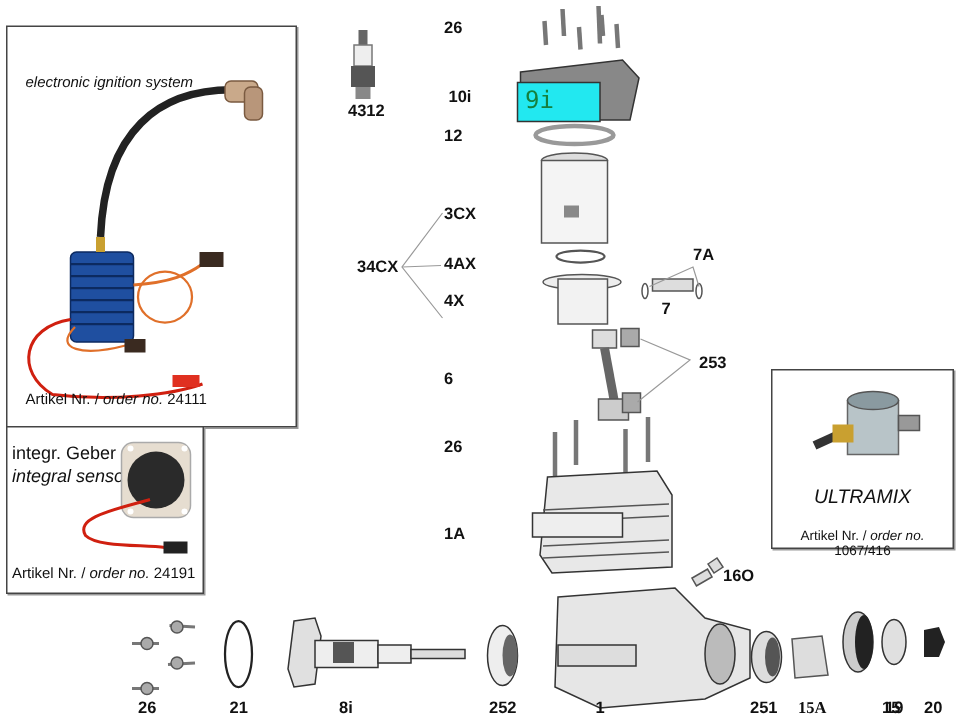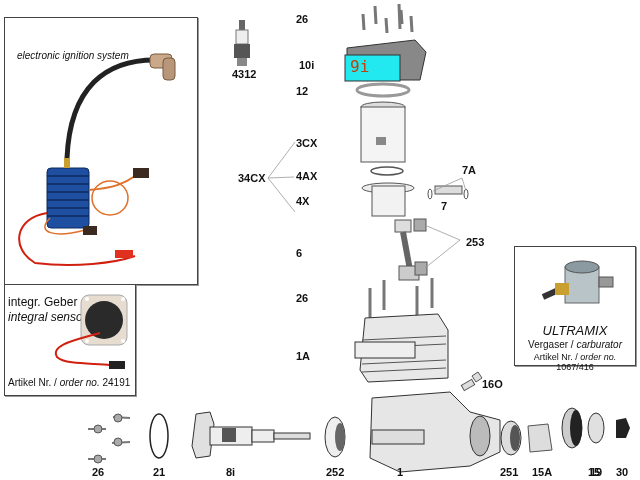--- a/index.html
+++ b/index.html
@@ -32,20 +32,21 @@
     </g>
     <rect x="59" y="140" width="6" height="10" fill="#c9a030"></rect>
     <path d="M84 172 C 110 170, 120 165, 130 158" stroke="#e0702a" stroke-width="2" fill="none"></path>
     <ellipse cx="105" cy="180" rx="18" ry="17" stroke="#e0702a" stroke-width="1.5" fill="none"></ellipse>
     <rect x="128" y="150" width="16" height="10" fill="#3a2a20"></rect>
     <path d="M42 195 C 10 200, 5 230, 30 245 C 70 250, 110 245, 130 238" stroke="#d02010" stroke-width="2" fill="none"></path>
     <path d="M45 200 C 30 215, 50 220, 80 212" stroke="#e0702a" stroke-width="1.5" fill="none"></path>
     <rect x="78" y="208" width="14" height="9" fill="#3a2a20"></rect>
     <rect x="110" y="232" width="18" height="8" fill="#e03020"></rect>
   </svg>
+  <div class="abs t2" style="left:12px;top:243px;"><span>Artikel Nr. / </span><span class="it">order no.</span><span> 24111</span></div>
 </div>
 
 <div class="box" style="left:4px;top:284px;width:130px;height:110px;">
   <div class="abs t1" style="left:3px;top:10px;">integr. Geber</div>
   <div class="abs t1 it" style="left:3px;top:25px;">integral sensor</div>
   <svg width="130" height="110">
     <rect x="76" y="10" width="46" height="50" rx="8" fill="#e6ddd0" stroke="#aaa"></rect>
     <circle cx="99" cy="35" r="19" fill="#2a2a2a"></circle>
     <circle cx="82" cy="14" r="2" fill="#fff"></circle>
       <circle cx="118" cy="14" r="2" fill="#fff"></circle>
@@ -59,21 +60,20 @@
 
 <div class="box" style="left:514px;top:246px;width:120px;height:118px;">
   <svg width="120" height="118">
     <rect x="50" y="20" width="34" height="36" fill="#b8c4c8" stroke="#666"></rect>
     <ellipse cx="67" cy="20" rx="17" ry="6" fill="#8a9aa0" stroke="#555"></ellipse>
     <rect x="84" y="30" width="14" height="10" fill="#999" stroke="#555"></rect>
     <path d="M50 40 L 28 50" stroke="#333" stroke-width="6"></path>
     <rect x="40" y="36" width="14" height="12" fill="#c9a030"></rect>
   </svg>
   <div class="abs" style="left:0;top:76px;width:120px;text-align:center;font-size:13px;font-style:italic;">ULTRAMIX</div>
-  <div class="abs t2" style="left:0;top:92px;width:120px;text-align:center;"><span>Vergaser / </span><span class="it">carburator</span></div>
   <div class="abs" style="left:0;top:105px;width:120px;text-align:center;font-size:9px;"><span>Artikel Nr. / </span><span class="it">order no.</span><span> 1067/416</span></div>
 </div>
 
 <svg width="640" height="480" style="pointer-events:none">
 
   <g>
     <rect x="239" y="20" width="6" height="10" fill="#666"></rect>
     <rect x="236" y="30" width="12" height="14" fill="#eee" stroke="#777"></rect>
     <rect x="234" y="44" width="16" height="14" fill="#555"></rect>
     <rect x="237" y="58" width="10" height="8" fill="#888"></rect>
@@ -210,17 +210,17 @@
 <span class="lbl" style="left:296px;top:247px;">6</span>
 <span class="lbl" style="left:296px;top:292px;">26</span>
 <span class="lbl" style="left:296px;top:350px;">1A</span>
 <span class="lbl" style="left:482px;top:378px;">16O</span>
 <span class="lbl" style="left:92px;top:466px;">26</span>
 <span class="lbl" style="left:153px;top:466px;">21</span>
 <span class="lbl" style="left:226px;top:466px;">8i</span>
 <span class="lbl" style="left:326px;top:466px;">252</span>
 <span class="lbl" style="left:397px;top:466px;">1</span>
 <span class="lbl" style="left:500px;top:466px;">251</span>
-<span class="lbl" style="left:532px;top:466px;">15A</span>
+<span class="lbl" style="left:532px;top:466px;font-family:Liberation Serif, serif;">15A</span>
 <span class="lbl" style="left:564px;top:466px;margin-left:24px;">15</span>
 <span class="lbl" style="left:590px;top:466px;">19</span>
-<span class="lbl" style="left:616px;top:466px;">30</span>
-<span class="abs" style="left:350px;top:57px;font-family:'DejaVu Sans Mono',monospace;font-size:16px;color:#c2410c;">9i</span>
+<span class="lbl" style="left:616px;top:466px;">20</span>
+<span class="abs" style="left:350px;top:57px;font-family:'DejaVu Sans Mono',monospace;font-size:16px;color:#15803d;">9i</span>
 
 </body></html>

